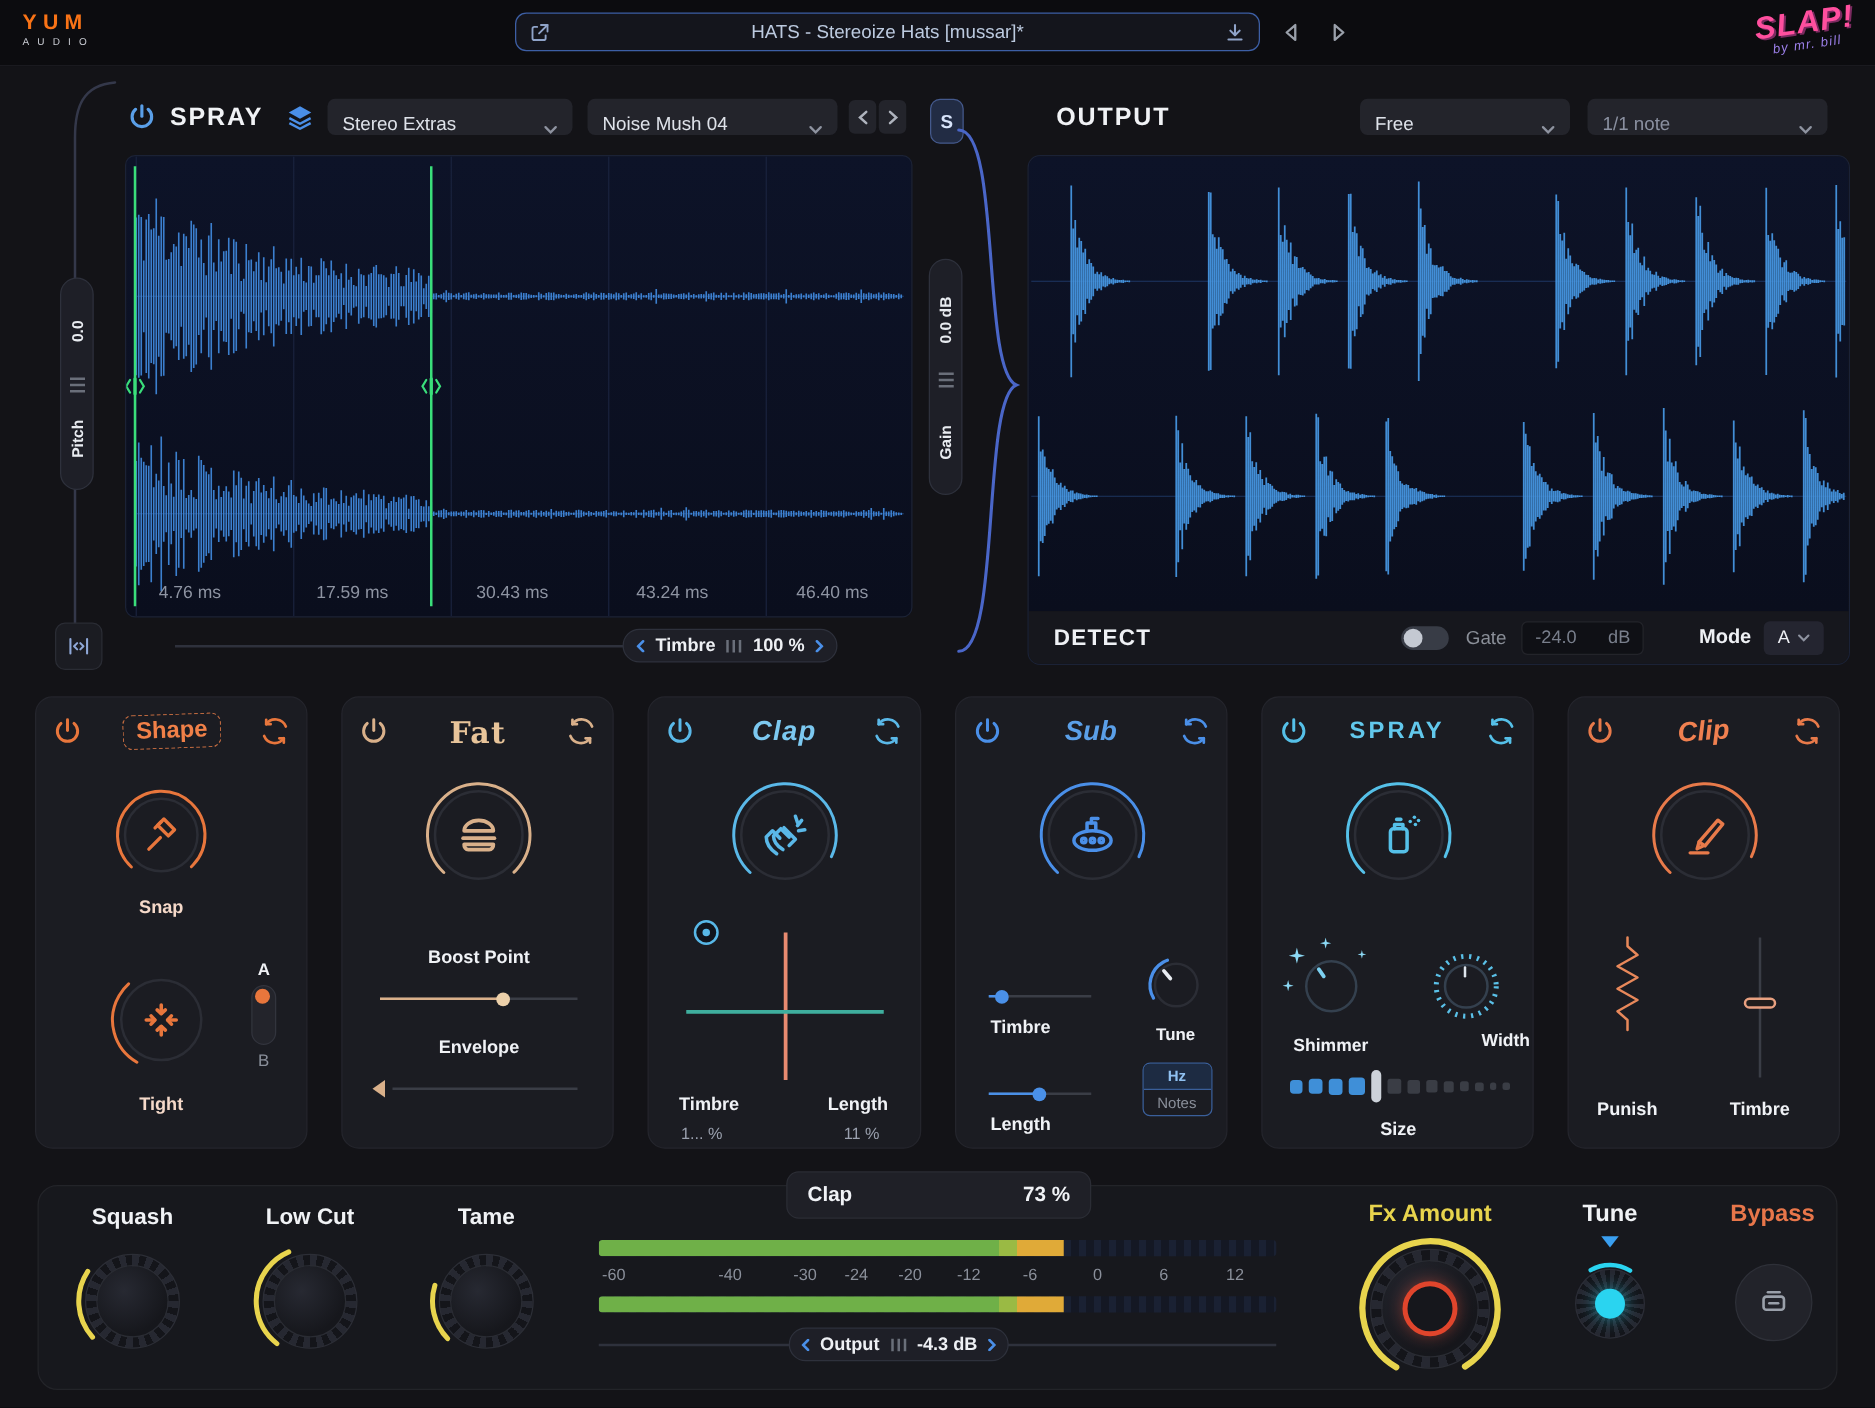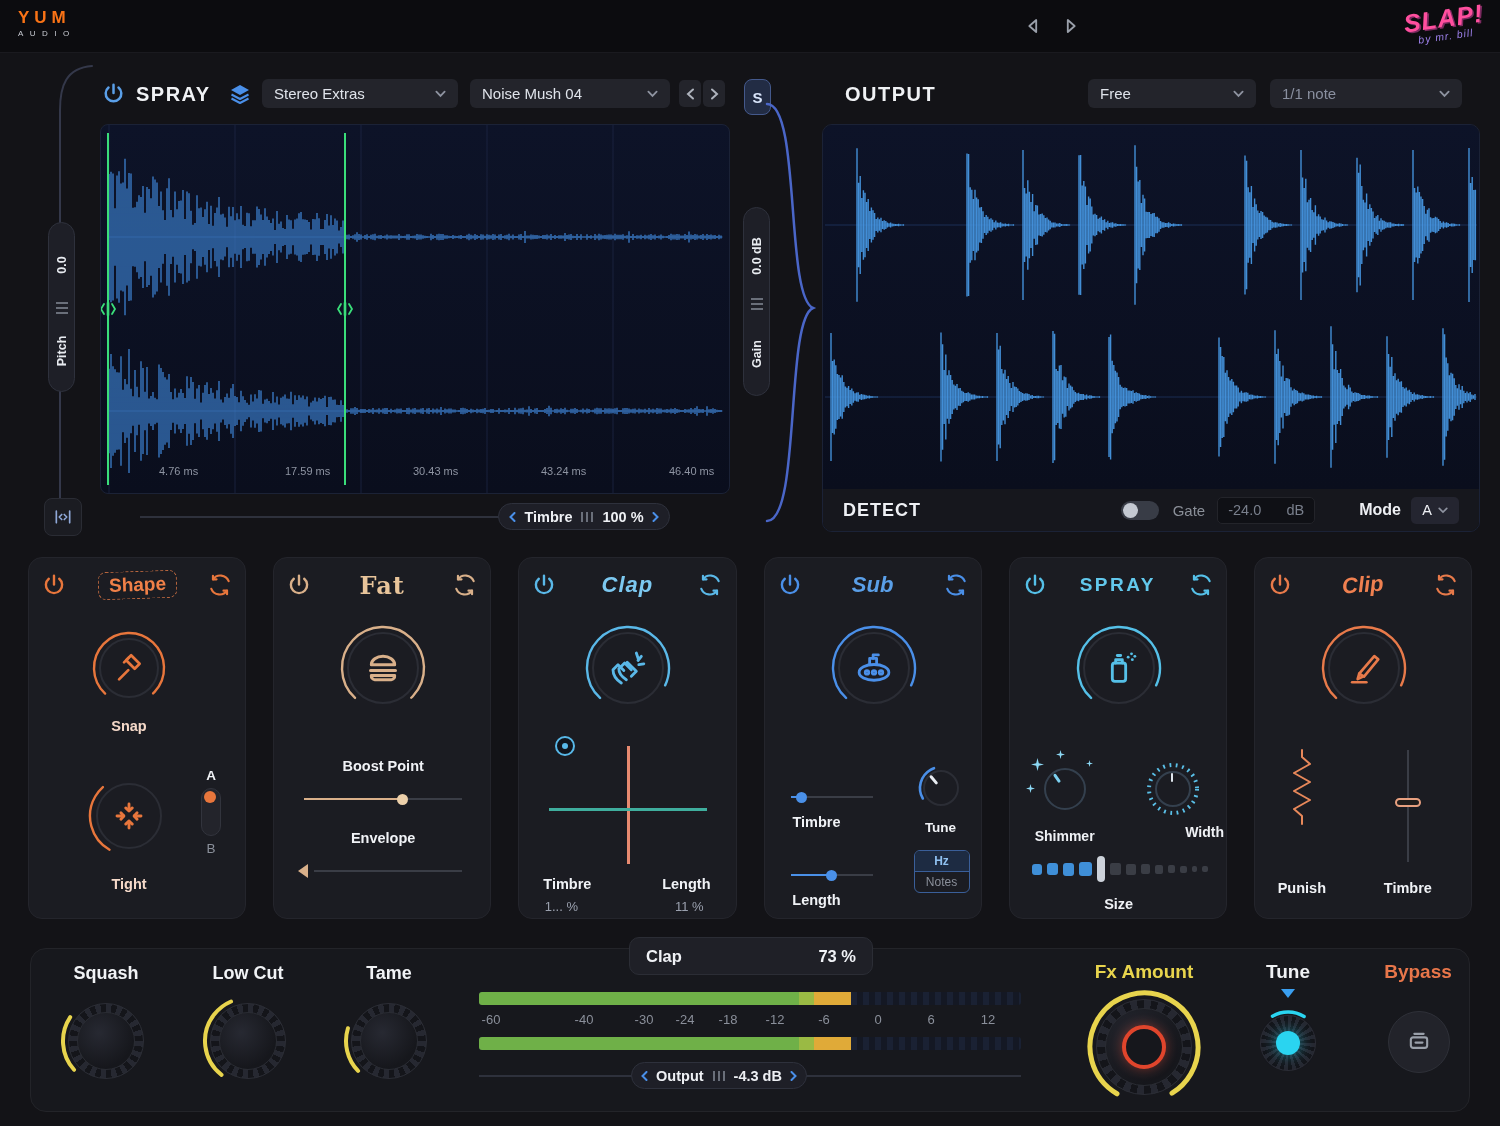--- a/index.html
+++ b/index.html
@@ -15,36 +15,36 @@
   .logo-bot{font-size:8px;letter-spacing:6.5px;color:#c9ccd3;margin-top:4px;}
   .preset-bar{position:absolute;left:412px;top:10px;width:596px;height:31px;border:1.5px solid #3d5fa5;border-radius:9px;background:#14151c;display:flex;align-items:center;box-sizing:border-box;padding:0 10px;}
   .preset-name{flex:1;text-align:center;font-size:15px;color:#bccadf;white-space:nowrap;overflow:hidden;}
   .ico{color:#8fa3c8;}
   .navtri{position:absolute;top:14px;width:22px;height:24px;color:#9aa0aa;cursor:pointer;}
   .brand{position:absolute;right:16px;top:4px;text-align:center;transform:rotate(-8deg);}
   .brand-name{font-size:25px;font-weight:900;font-style:italic;color:#ff4f9e;text-shadow:1.5px 1.5px 0 #7c2a60;letter-spacing:1px;}
   .brand-byline{font-size:10.5px;font-style:italic;color:#9b7fe8;margin-top:-3px;letter-spacing:1px;}
 
   
-  .dd{position:absolute;height:29px;background:#23242b;border-radius:6px;display:flex;align-items:center;box-sizing:border-box;padding:12px 12px;font-size:15px;color:#dfe3ea;cursor:pointer;}
+  .dd{position:absolute;height:29px;background:#23242b;border-radius:6px;display:flex;align-items:flex-end;box-sizing:border-box;padding:0 12px;font-size:15px;color:#dfe3ea;cursor:pointer;}
   .dd .dd-label{flex:1;white-space:nowrap;overflow:hidden;}
   .chev{color:#8e93a0;margin-left:8px;flex:0 0 auto;}
   .sqbtn{position:absolute;width:22px;height:27px;background:#23242b;border-radius:5px;display:flex;align-items:center;justify-content:center;color:#aeb3bd;cursor:pointer;}
   .pill{background:#1e1f27;border:1px solid #2e313c;border-radius:14px;display:flex;align-items:center;justify-content:center;gap:8px;box-sizing:border-box;}
   .pill .pl{font-size:14.5px;font-weight:700;color:#eef0f4;}
   .pill .pv{font-size:14.5px;font-weight:700;color:#eef0f4;text-align:right;}
   .grip-v{width:2px;height:10px;background:#6a6f7a;box-shadow:-5px 0 0 #6a6f7a,5px 0 0 #6a6f7a;margin:0 6px;}
   .grip-h{width:12px;height:2px;background:#6a6f7a;box-shadow:0 -5px 0 #6a6f7a,0 5px 0 #6a6f7a;}
   .vpill{position:absolute;width:27px;background:#1e1f27;border:1px solid #2e313c;border-radius:14px;box-sizing:border-box;cursor:grab;}
   .vtext{position:absolute;left:50%;white-space:nowrap;transform:translate(-50%,-50%) rotate(-90deg);font-size:12.5px;font-weight:700;color:#e8ebf0;}
   .vgrip{position:absolute;left:50%;transform:translate(-50%,-50%);}
 
   
   .wavebox{position:absolute;border-radius:8px;overflow:hidden;border:1px solid #1b2236;background:linear-gradient(#0d1328,#0a0e1d);}
-  .timelabels span{position:absolute;font-size:11px;color:#8e94a2;top:340px;margin-left:32px;}
+  .timelabels span{position:absolute;font-size:14px;color:#8e94a2;top:340px;}
   .marker{position:absolute;top:8px;bottom:8px;width:2px;background:#3ade7a;}
   .marker-handle{position:absolute;left:-8px;top:168px;width:18px;height:16px;color:#3ade7a;}
 
   
   .out-panel{position:absolute;left:822px;top:124px;width:656px;height:406px;border-radius:10px;overflow:hidden;border:1px solid #1b2236;}
   .out-wave{width:656px;height:364px;background:linear-gradient(#0d1328,#0a0e1d);}
   .detect-bar{height:42px;background:#16171d;display:flex;align-items:center;padding:0 20px;box-sizing:border-box;}
   .detect-title{font-size:18px;font-weight:700;letter-spacing:1px;color:#eef0f4;}
   .toggle{width:38px;height:19px;border-radius:10px;background:#383c46;position:relative;margin-left:auto;cursor:pointer;}
   .toggle-knob{position:absolute;left:2px;top:2px;width:15px;height:15px;border-radius:50%;background:#c4c9d2;}
@@ -112,20 +112,37 @@
 </head>
 <body>
 
 <div class="app">
 
   <div class="topbar">
     <div class="logo">
       <div class="logo-top">YUM</div>
       <div class="logo-bot">AUDIO</div>
     </div>
+    <div class="preset-bar">
+      <span class="ico">
+        <svg width="18" height="18" viewBox="0 0 24 24" fill="none" stroke="currentColor" stroke-width="2" stroke-linecap="round" stroke-linejoin="round">
+            <path d="M9 6H6a2 2 0 0 0-2 2v10a2 2 0 0 0 2 2h10a2 2 0 0 0 2-2v-3"></path>
+            <path d="M13 4h7v7"></path>
+            <path d="M20 4 11 13"></path>
+          </svg>
+      </span>
+      <span class="preset-name">HATS - Stereoize Hats [mussar]*</span>
+      <span class="ico">
+        <svg width="18" height="18" viewBox="0 0 24 24" fill="none" stroke="currentColor" stroke-width="2.2" stroke-linecap="round" stroke-linejoin="round">
+            <path d="M12 4v10"></path>
+            <path d="m7 10 5 5 5-5"></path>
+            <path d="M5 19.5h14"></path>
+          </svg>
+      </span>
+    </div>
     <span class="navtri" style="left:1022px;">
       <svg width="22" height="24" viewBox="0 0 24 24" fill="none" stroke="currentColor" stroke-width="2" stroke-linejoin="round">
           <path d="M15.5 5.5v13L8 12z"></path>
         </svg>
     </span>
     <span class="navtri" style="left:1060px;">
       <svg width="22" height="24" viewBox="0 0 24 24" fill="none" stroke="currentColor" stroke-width="2" stroke-linejoin="round">
           <path d="M8.5 5.5v13L16 12z"></path>
         </svg>
     </span>
@@ -664,21 +681,21 @@
 
     <div class="meters">
       <div class="mbar" style="top:43px;">
           <span class="mfill"></span>
         </div>
       <div class="ticks">
         <span style="left:12px;">-60</span>
         <span style="left:105px;">-40</span>
         <span style="left:165px;">-30</span>
         <span style="left:206px;">-24</span>
-        <span style="left:249px;">-18</span>
+        <span style="left:249px;">-20</span>
         <span style="left:296px;">-12</span>
         <span style="left:345px;">-6</span>
         <span style="left:399px;">0</span>
         <span style="left:452px;">6</span>
         <span style="left:509px;">12</span>
       </div>
       <div class="mbar" style="top:88px;">
           <span class="mfill"></span>
         </div>
       <div class="outline-rule"></div>

